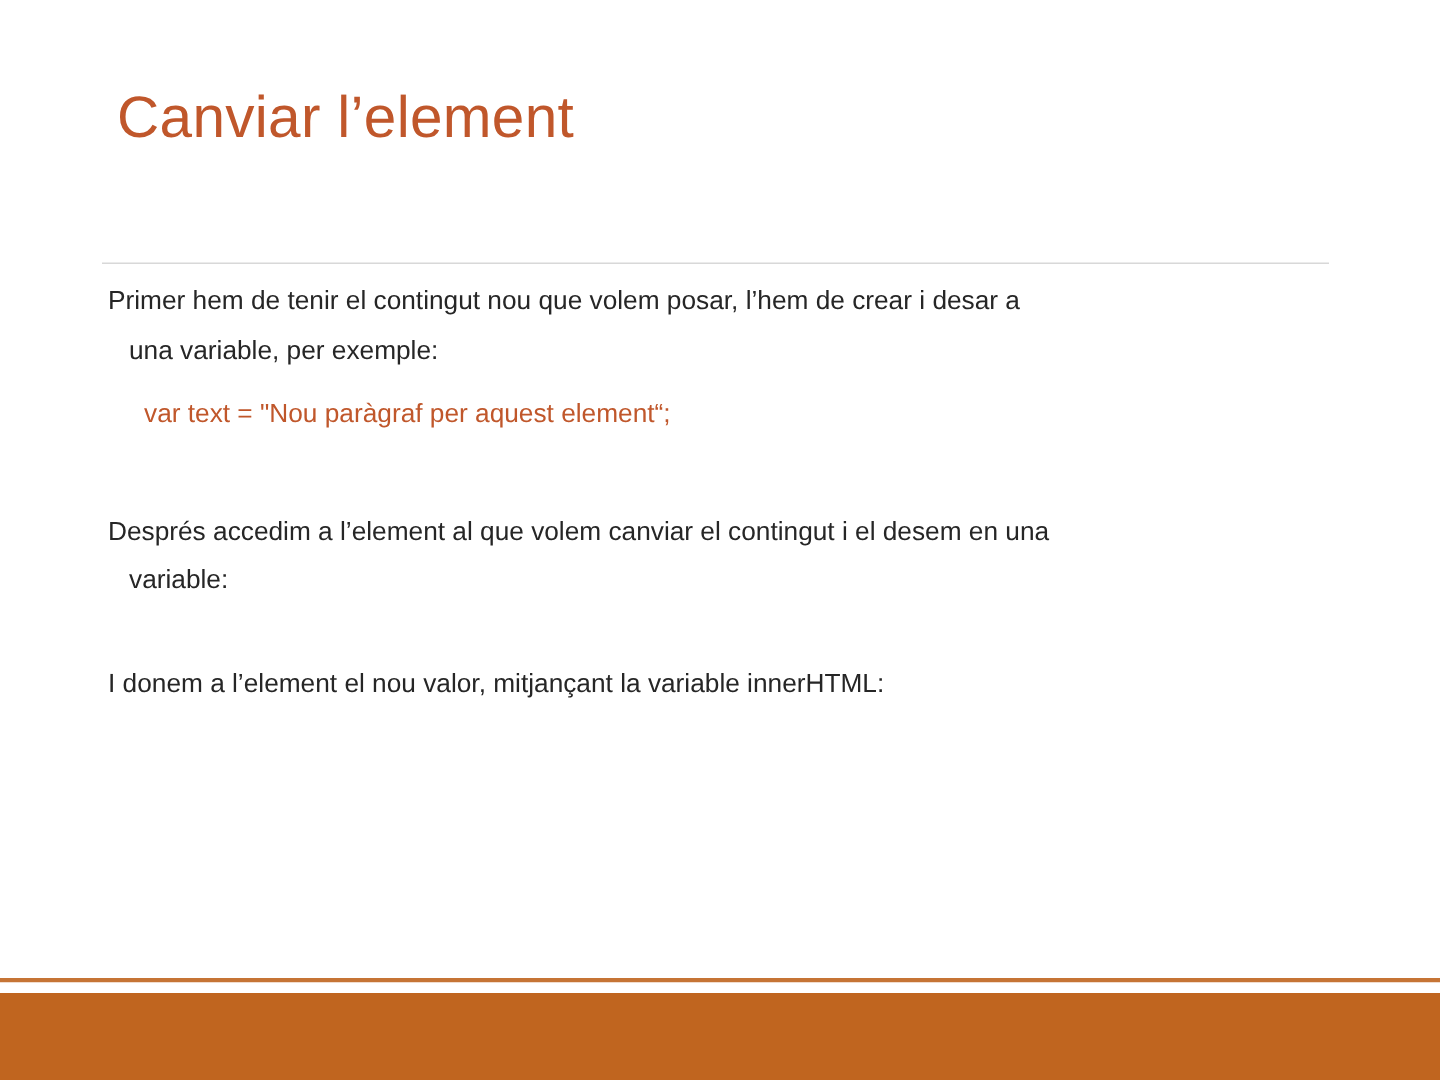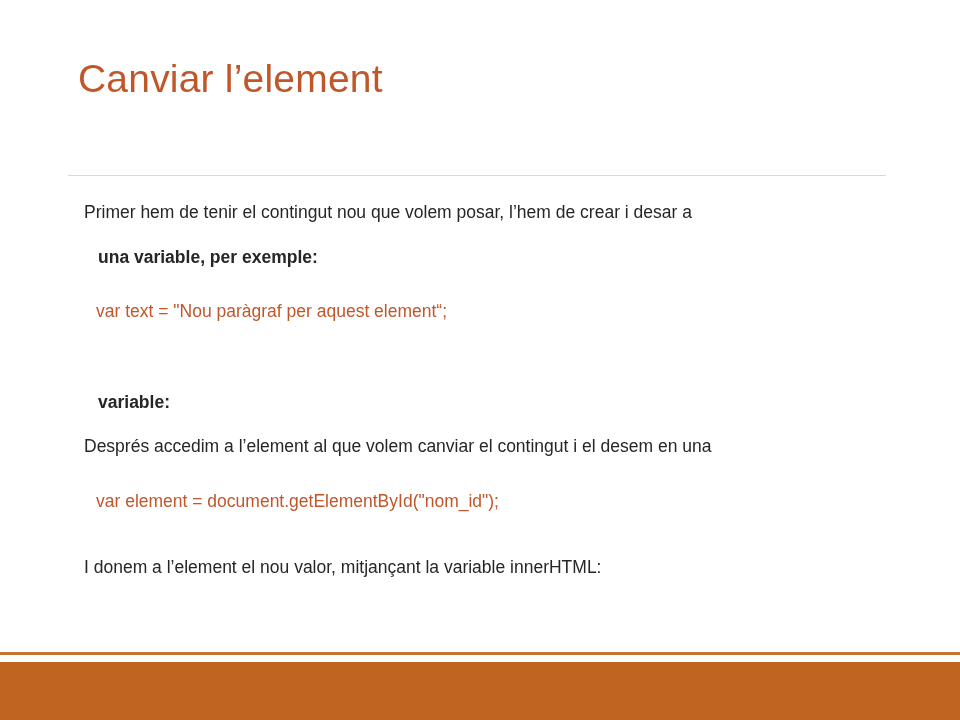--- a/index.html
+++ b/index.html
@@ -43,25 +43,24 @@
   .body-block {
     position: absolute;
     left: 68px;
     top: 182px;
     width: 830px;
   }
   .para {
     color: #262626;
     font-size: 17.5px;
     line-height: 1.63;
-    margin: 16px;
+    margin: 4px;
   }
   .indent1 {
     padding-left: 14px;
-    font-weight: bold;
   }
   .code {
     color: #c0572b;
     font-size: 17.5px;
     line-height: 1.63;
     padding-left: 28px;
     margin: 0;
   }
   .gap-sm { height: 10px; }
   .gap-md { height: 46px; }
@@ -104,25 +103,24 @@
   <div class="body-block">
 
     <p class="para">Primer hem de tenir el contingut nou que volem posar, l’hem de crear i desar a</p>
     <p class="para indent1">una variable, per exemple:</p>
 
     <div class="gap-sm"></div>
     <p class="code">var text = "Nou paràgraf per aquest element“;</p>
 
     <div class="gap-md"></div>
 
+    <p class="para">Després accedim a l’element al que volem canviar el contingut i el desem en una</p>
     <p class="para indent1">variable:</p>
-    <p class="para">Després accedim a l’element al que volem canviar el contingut i el desem en una</p>
 
     <div class="gap-sm"></div>
-    <p class="code">var element = document.getElementById("nom_id");</p>
 
     <div class="gap-lg"></div>
 
     <p class="para">I donem a l’element el nou valor, mitjançant la variable innerHTML:</p>
 
     <div class="gap-sm"></div>
 
   </div>
 
   <div class="footer-line"></div>

